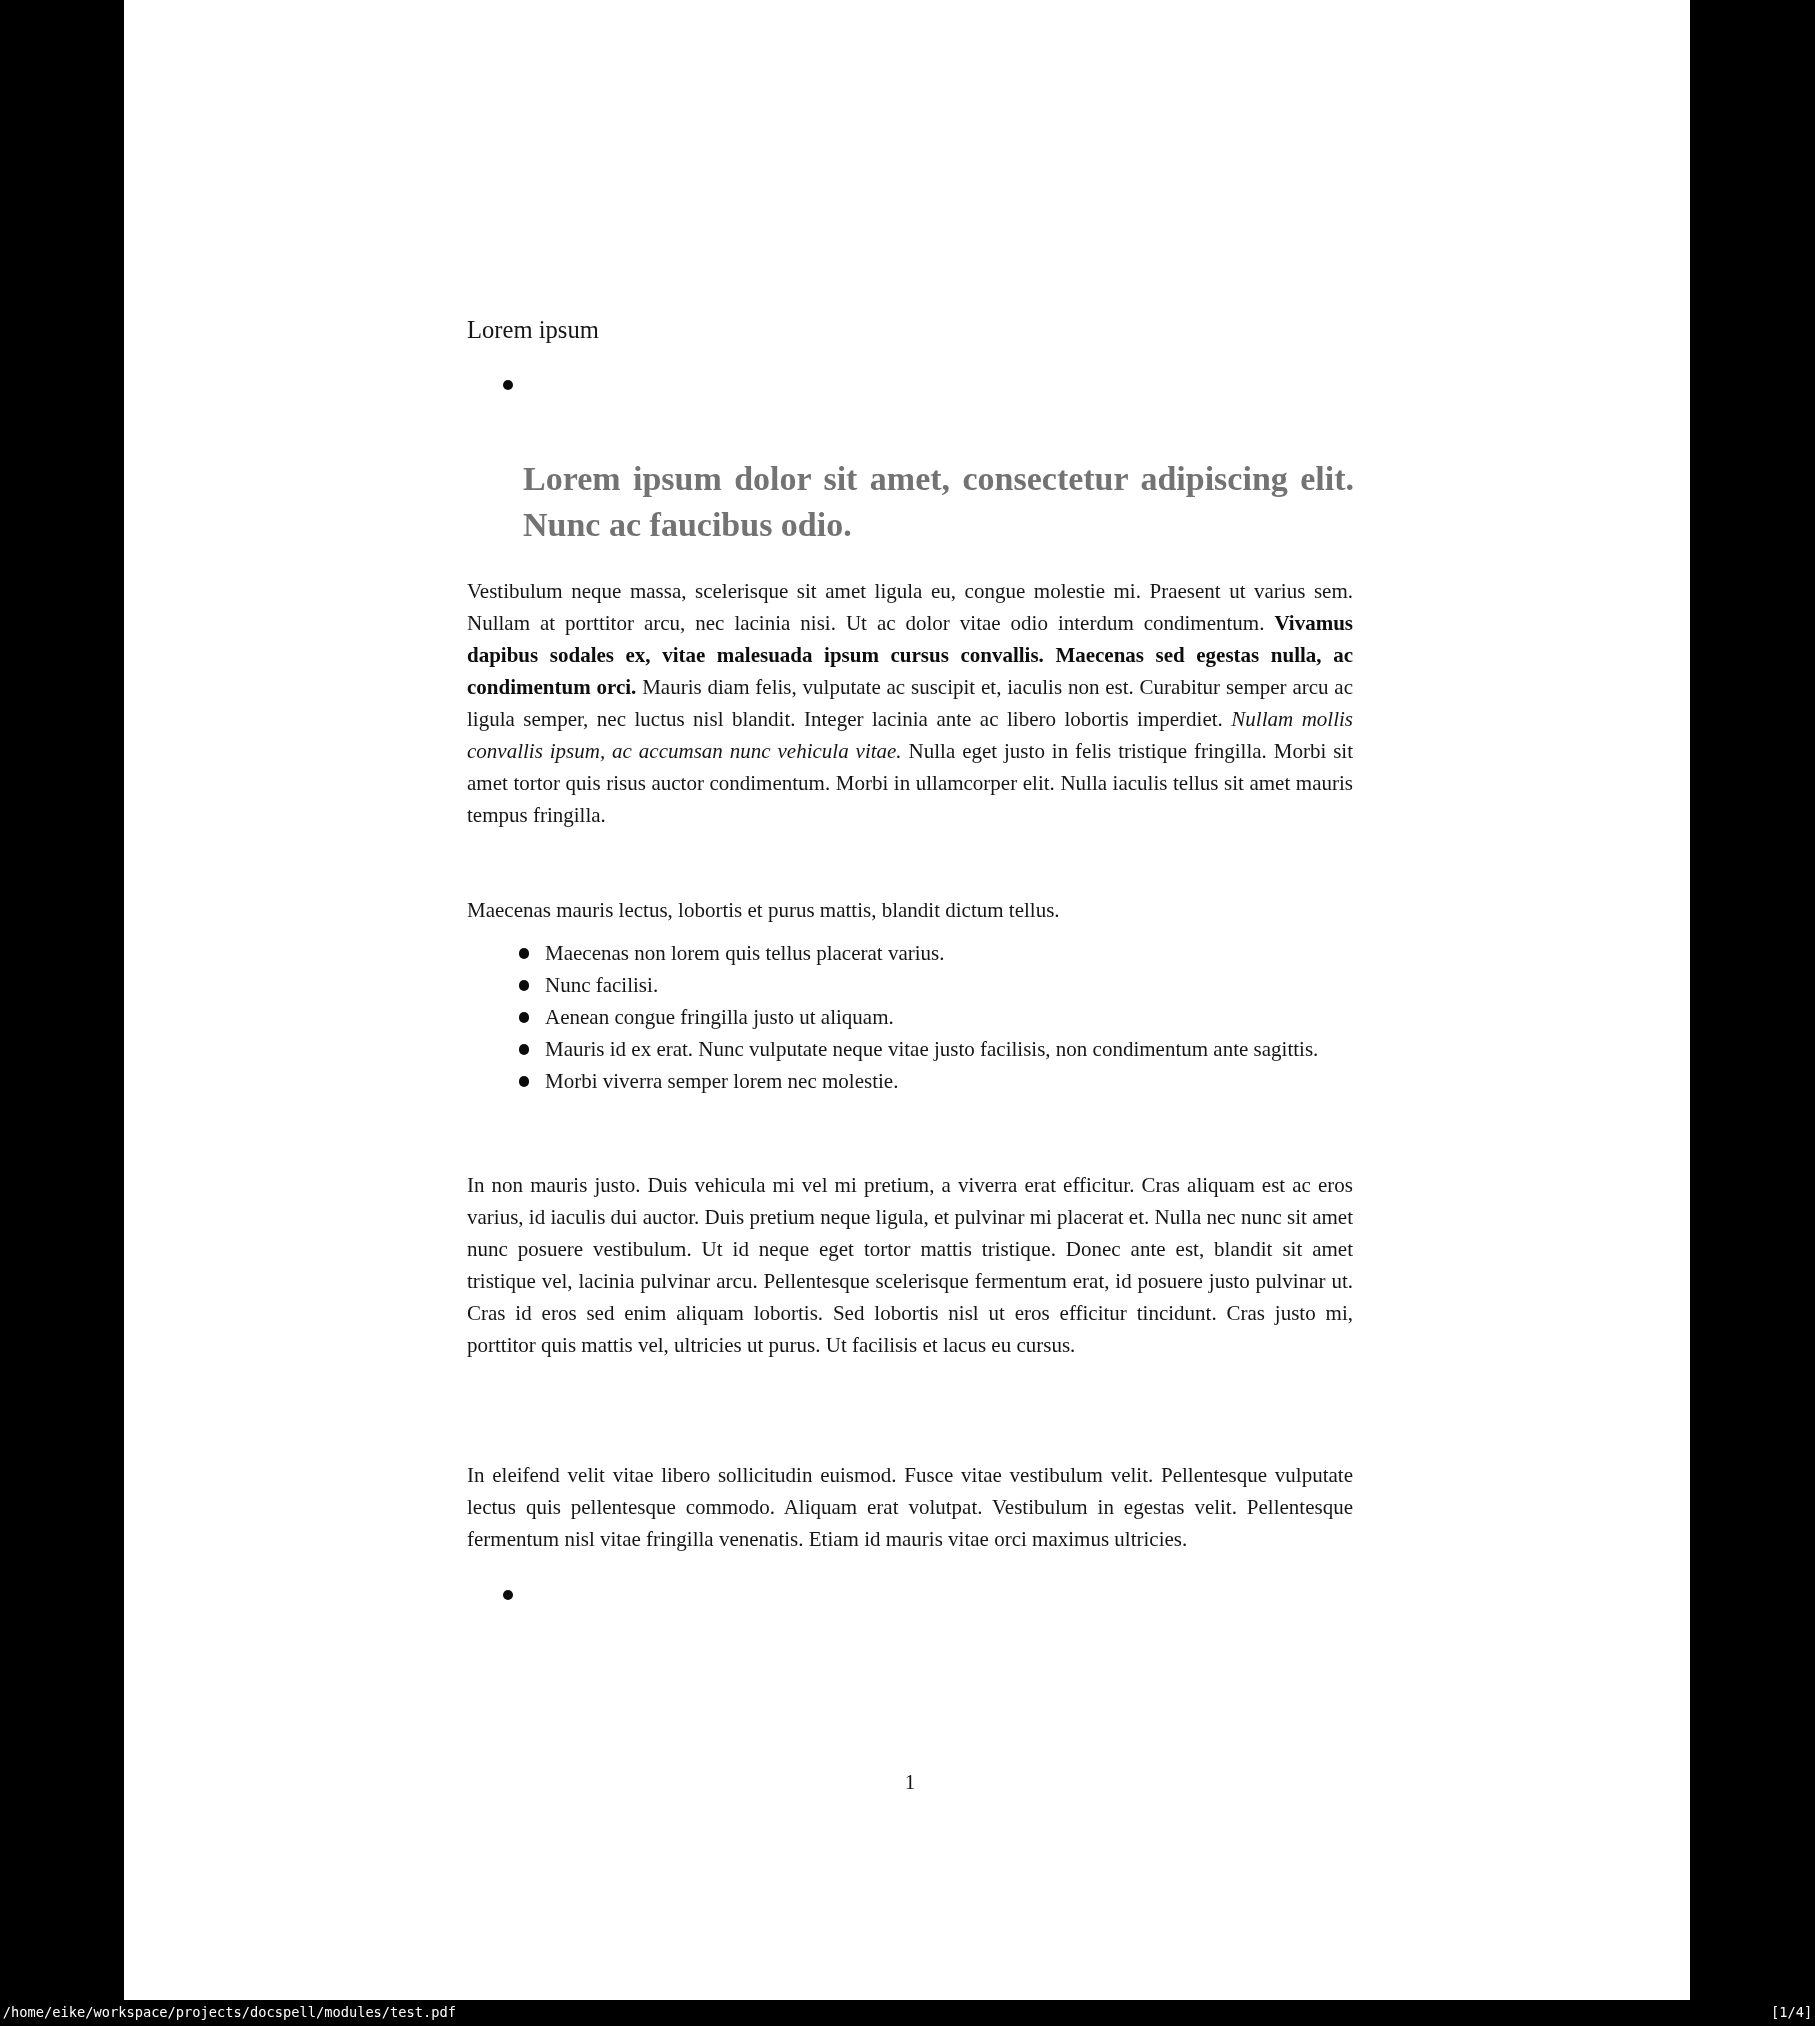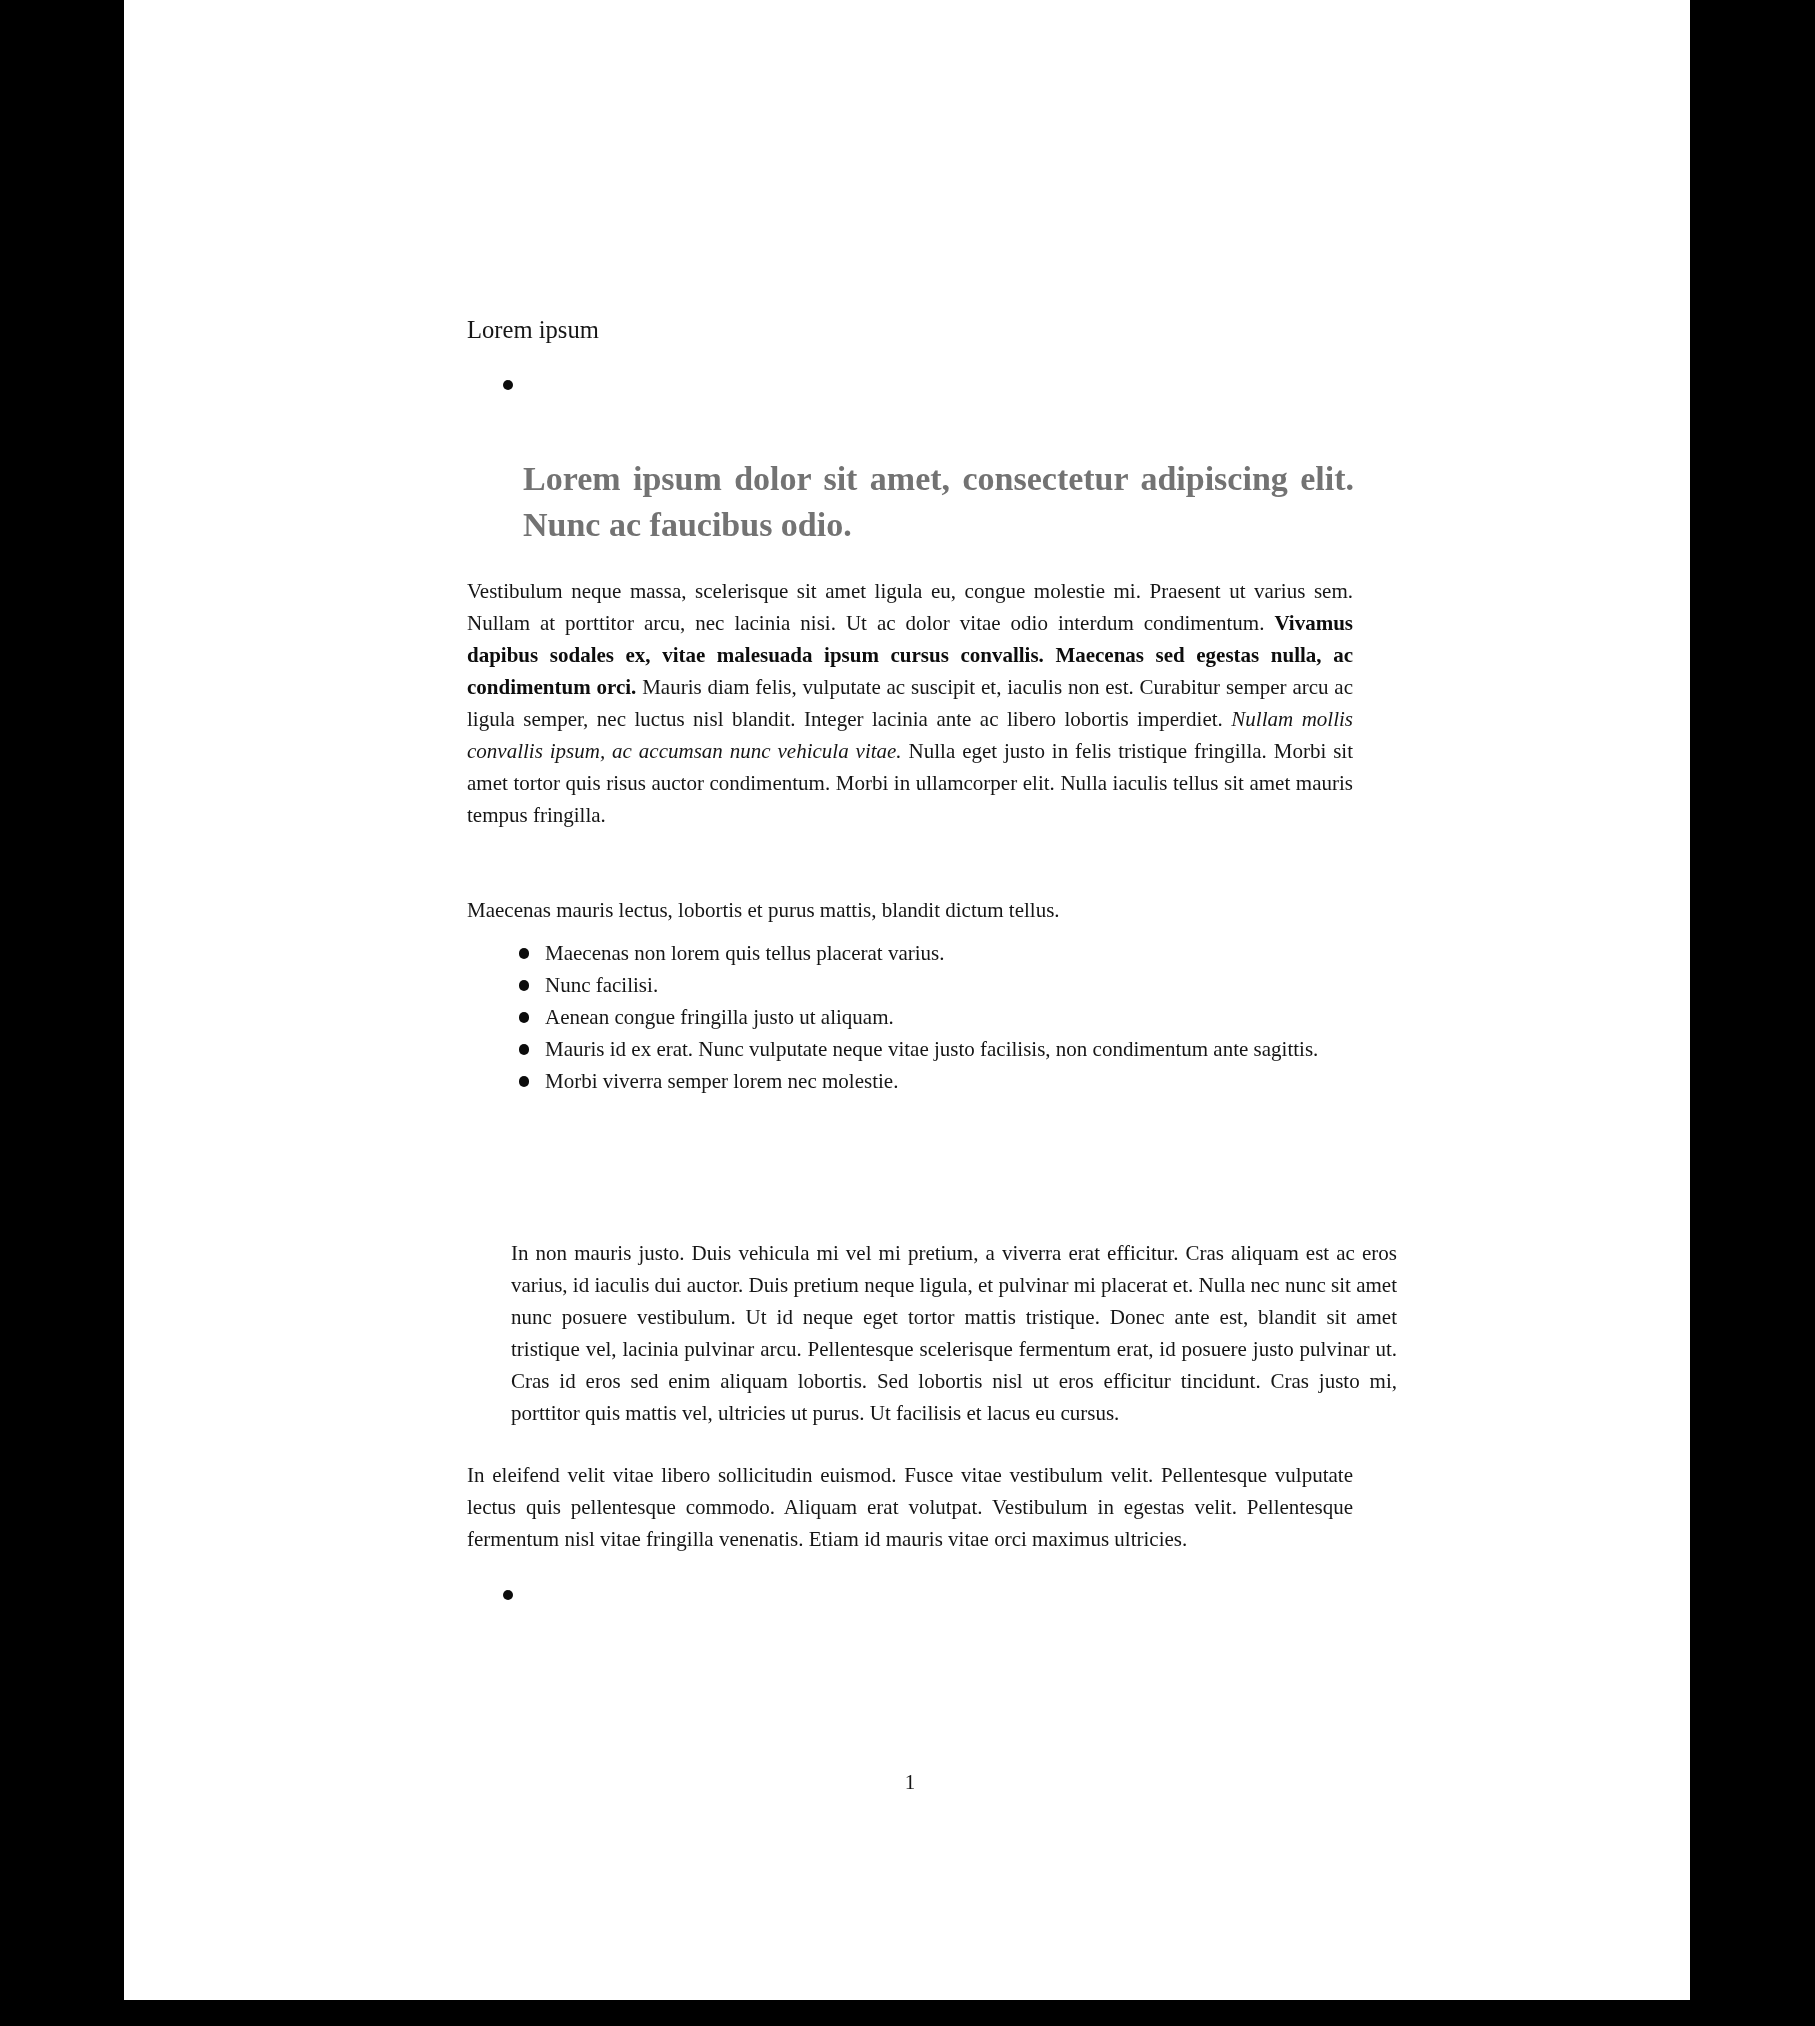--- a/index.html
+++ b/index.html
@@ -57,21 +57,21 @@
     line-height: 46px;
     font-weight: bold;
     color: #737373;
     text-align: justify;
   }
   .para {
     text-align: justify;
   }
   .para-1 { top: 554px; }
   .para-2 { top: 873px; }
-  .para-3 { top: 1216px; margin-left: 44px; }
+  .para-3 { top: 1148px; }
   .para-4 { top: 1438px; }
   .bullet-list {
     top: 921px;
     list-style: none;
     margin: 16px;
     padding: 0;
   }
   .bullet-list li {
     position: relative;
     padding-left: 62px;
@@ -154,15 +154,19 @@
 
       <p class="block para para-4">In eleifend velit vitae libero sollicitudin euismod. Fusce vitae vestibulum velit. Pellentesque vulputate lectus quis pellentesque commodo. Aliquam erat volutpat. Vestibulum in egestas velit. Pellentesque fermentum nisl vitae fringilla venenatis. Etiam id mauris vitae orci maximus ultricies.</p>
 
       <span class="dot dot-bottom"></span>
 
       <div class="block page-number">1</div>
 
     </div>
   </div>
 
+  <div class="status-bar">
+    <span>/home/eike/workspace/projects/docspell/modules/test.pdf</span>
+    <span>[1/4]</span>
+  </div>
 
 </div>
 
 
 </body></html>

